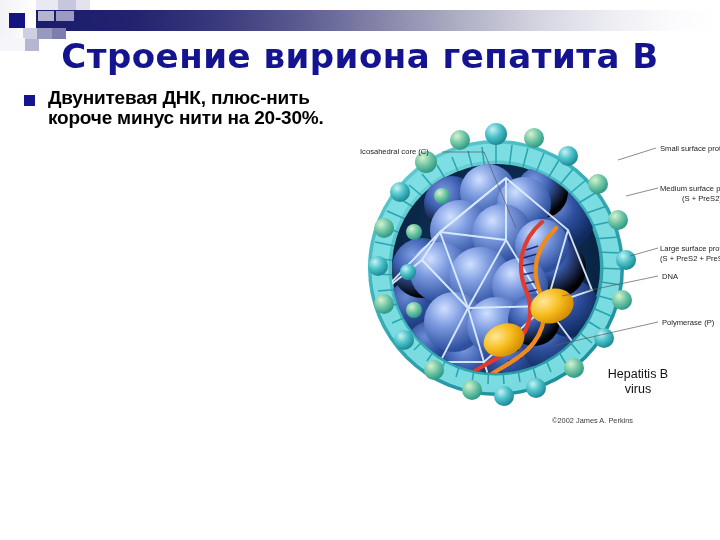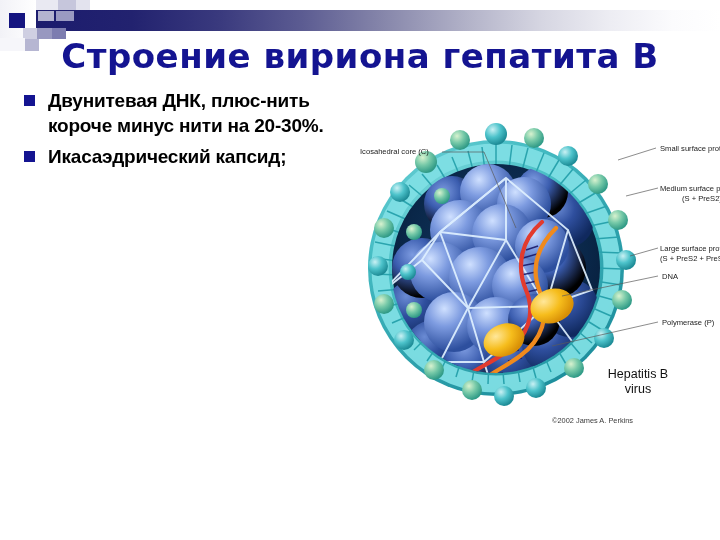--- a/index.html
+++ b/index.html
@@ -80,21 +80,21 @@
     background: #141491;
     margin-top: 7px;
     margin-right: 13px;
   }
 
   .bullet-text {
     flex: 1 1 auto;
     font-family: "Liberation Sans", sans-serif;
     font-weight: bold;
     font-size: 19px;
-    line-height: 25px;
+    line-height: 20px;
     color: #000000;
     letter-spacing: -0.2px;
   }
 
   .hl { color: #1a1aa8; }
 
   
   .figure {
     position: absolute;
     left: 356px;
@@ -151,24 +151,20 @@
 
   <div class="title">Строение вириона гепатита B</div>
 
   <div class="bullets">
 
     <div class="bullet-row">
       <span class="bullet-mark"></span>
       <span class="bullet-text">Двунитевая ДНК, плюс-нить короче минус нити на 20-30%.</span>
     </div>
 
-    <div class="bullet-row">
-      <span class="bullet-mark"></span>
-      <span class="bullet-text">Икасаэдрический капсид;</span>
-    </div>
 
 
 
 
   </div>
 
   <div class="figure">
     <svg viewBox="0 0 364 350" xmlns="http://www.w3.org/2000/svg">
       <defs>
         <radialGradient id="gEnvelope" cx="38%" cy="32%" r="72%">

